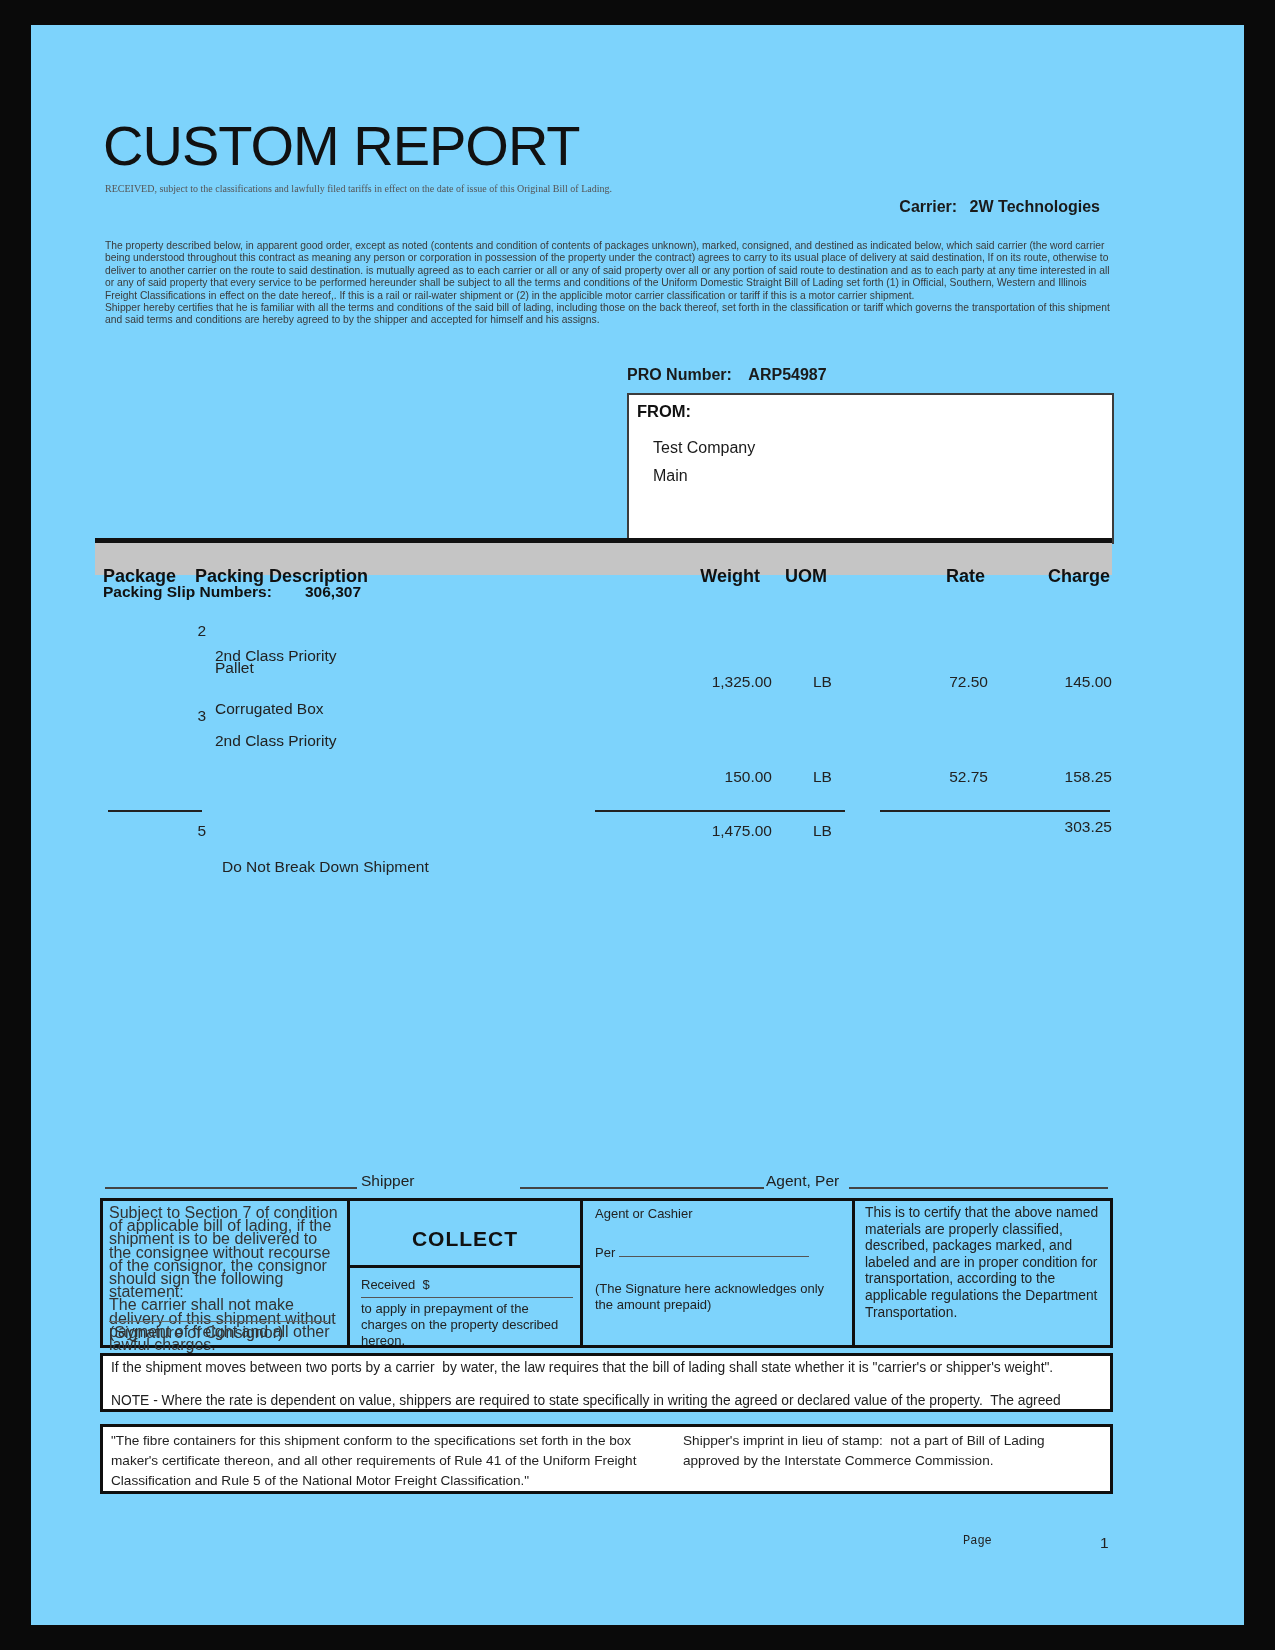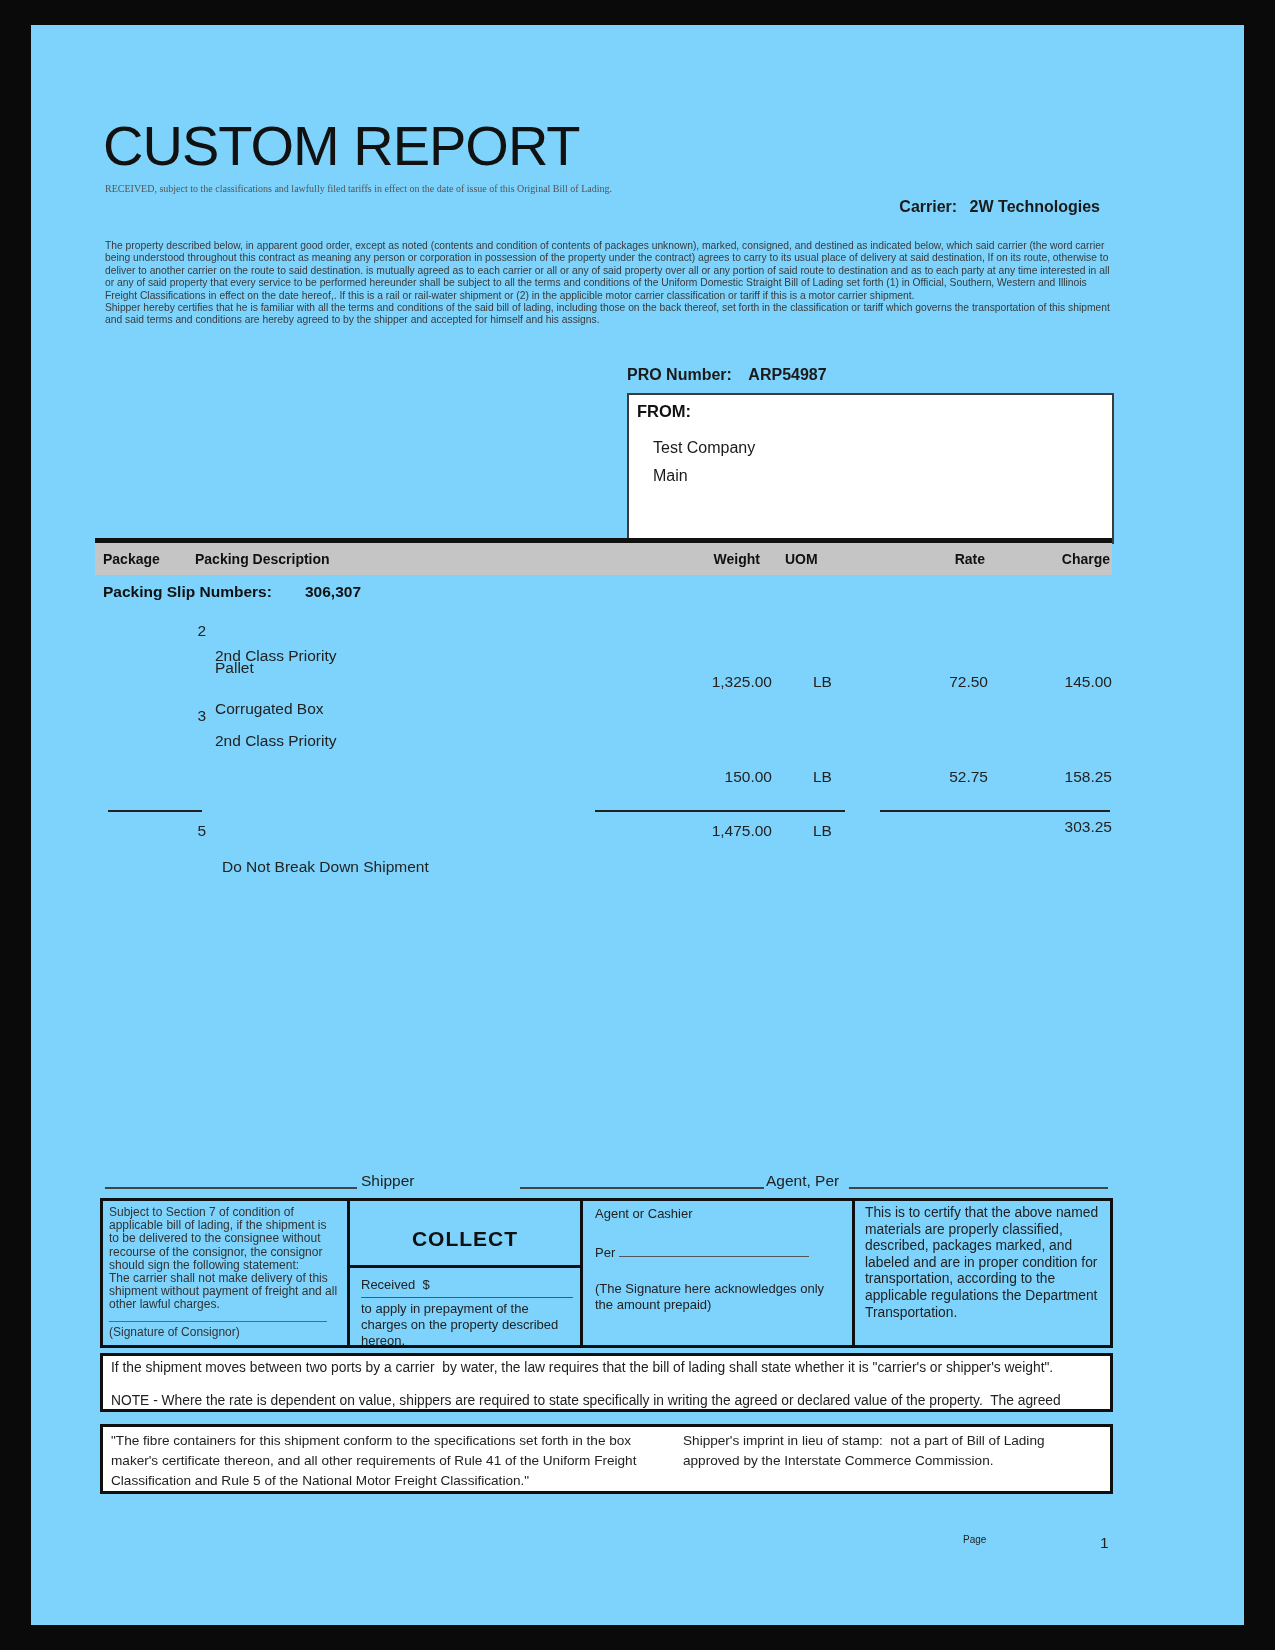--- a/index.html
+++ b/index.html
@@ -12,28 +12,28 @@
     border-left:31px solid #0a0a0a; border-right:31px solid #0a0a0a; pointer-events:none; z-index:50;
   }
   .abs { position:absolute; }
   .title { margin:0; font-size:56px; font-weight:400; letter-spacing:-1px; line-height:1; color:#111; }
   .tiny { font-size:10px; color:#555;font-family:Liberation Serif, serif; }
   .legal { font-size:10.3px; line-height:12.4px; color:#3a3a3a; }
   .b { font-weight:bold; }
   .cell { position:absolute; font-size:15.5px; color:#222; }
   .num { text-align:right; }
   .hdrbar { position:absolute; left:95px; top:543px; width:1017px; height:32px; background:#c5c5c5; }
-  .hdrbar span { position:absolute; top:8px; font-weight:bold; font-size:14px; color:#111; }
+  .hdrbar span { position:absolute; top:23px; font-weight:bold; font-size:18px; color:#111; }
   .rule { position:absolute; border-top:2.5px solid #222; height:0; }
   .sigline { position:absolute; height:16px; border-bottom:2px solid #444; }
   .fieldbox { position:absolute; border:2px solid #3c3c3c; background:#fff; }
   .boxlabel { position:absolute; left:8px; top:7px; font-weight:bold; font-size:16.5px; color:#111; }
   .grid { position:absolute; left:100px; top:1198px; width:1013px; height:150px; border:3px solid #0f0f0f; box-sizing:border-box; }
   .vdiv { position:absolute; top:0; bottom:0; width:3px; background:#0f0f0f; }
-  .smalltxt { font-size:12px; line-height:13.2px; color:#333; }
+  .smalltxt { font-size:16px; line-height:13.2px; color:#333; }
   .medtxt { font-size:13px; line-height:16px; color:#222; }
   .bigbox { position:absolute; border:3px solid #0f0f0f; box-sizing:border-box; background:#fff; }
   .nowrapline { white-space:pre; font-size:13.8px; line-height:17.5px; color:#222; }
   .prewrap { white-space:pre-wrap; }
 </style>
 </head>
 <body>
 
 <div class="page">
   <div class="frame"></div>
@@ -138,15 +138,15 @@
   <div class="bigbox" style="left:100px; top:1353px; width:1013px; height:59px;">
     <div class="abs nowrapline" style="left:8px; top:3px;">If the shipment moves between two ports by a carrier  by water, the law requires that the bill of lading shall state whether it is "carrier's or shipper's weight".</div>
     <div class="abs nowrapline" style="left:8px; top:20px;margin-top:16px;">NOTE - Where the rate is dependent on value, shippers are required to state specifically in writing the agreed or declared value of the property.  The agreed</div>
   </div>
 
   <div class="bigbox" style="left:100px; top:1424px; width:1013px; height:70px;">
     <div class="abs prewrap" style="left:8px; top:4px; width:560px; font-size:13.6px; line-height:20px; color:#222;">"The fibre containers for this shipment conform to the specifications set forth in the box maker's certificate thereon, and all other requirements of Rule 41 of the Uniform Freight Classification and Rule 5 of the National Motor Freight Classification."</div>
     <div class="abs prewrap" style="left:580px; top:4px; width:380px; font-size:13.6px; line-height:20px; color:#222;">Shipper's imprint in lieu of stamp:  not a part of Bill of Lading approved by the Interstate Commerce Commission.</div>
   </div>
 
-  <span class="abs" style="left:963px; top:1534px; font-size:10px; color:#222;">Page</span>
+  <span class="abs" style="left:963px; top:1534px; font-size:12px; color:#222;font-family:Liberation Mono, monospace;">Page</span>
   <span class="abs" style="left:1100px; top:1534px; font-size:15.5px; color:#222;">1</span>
 </div>
 
 </body></html>

